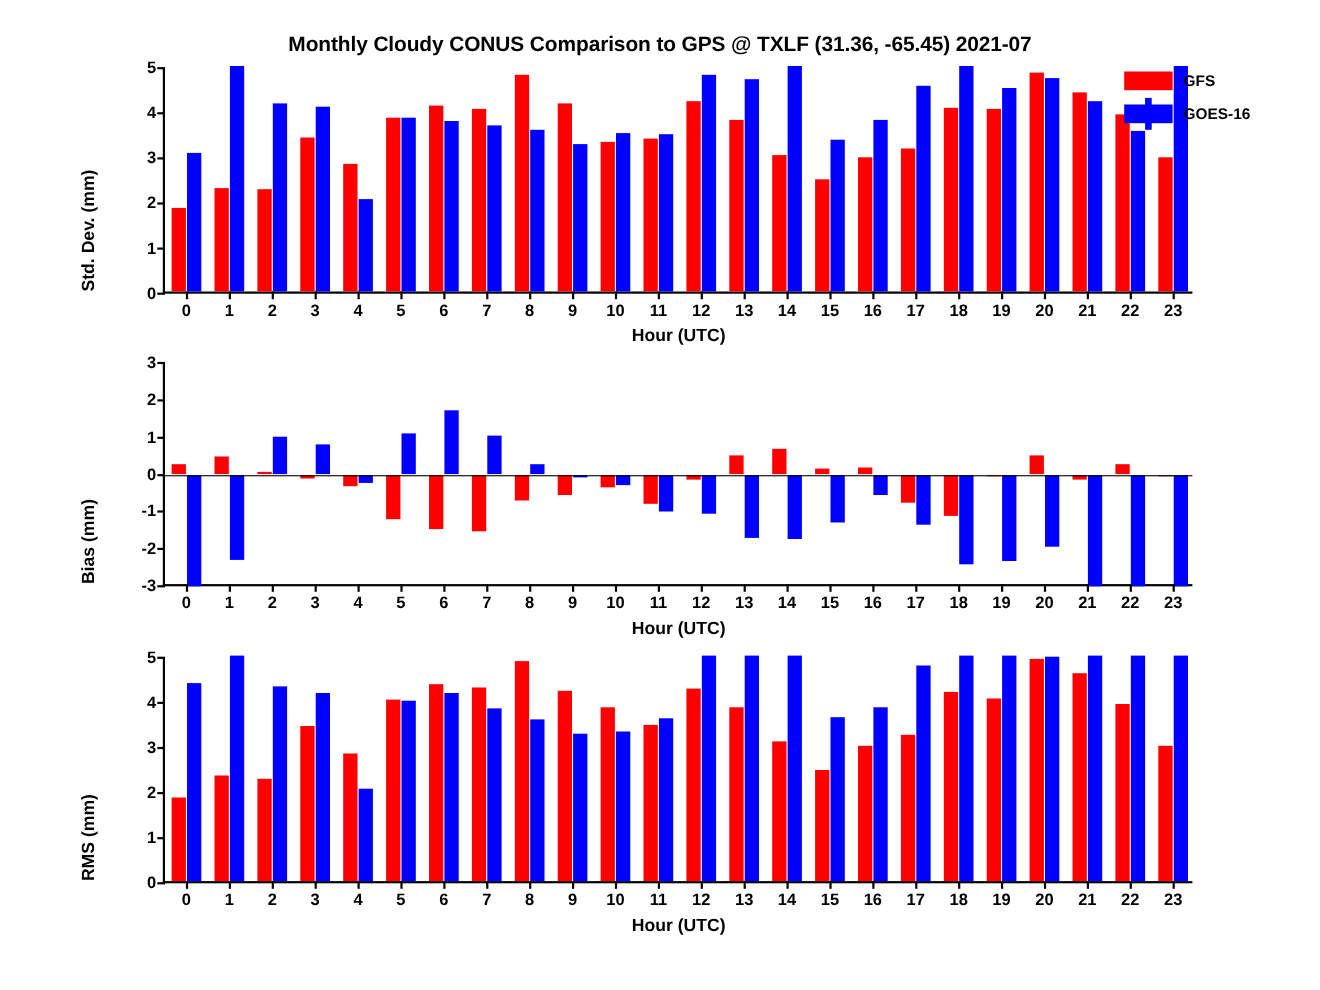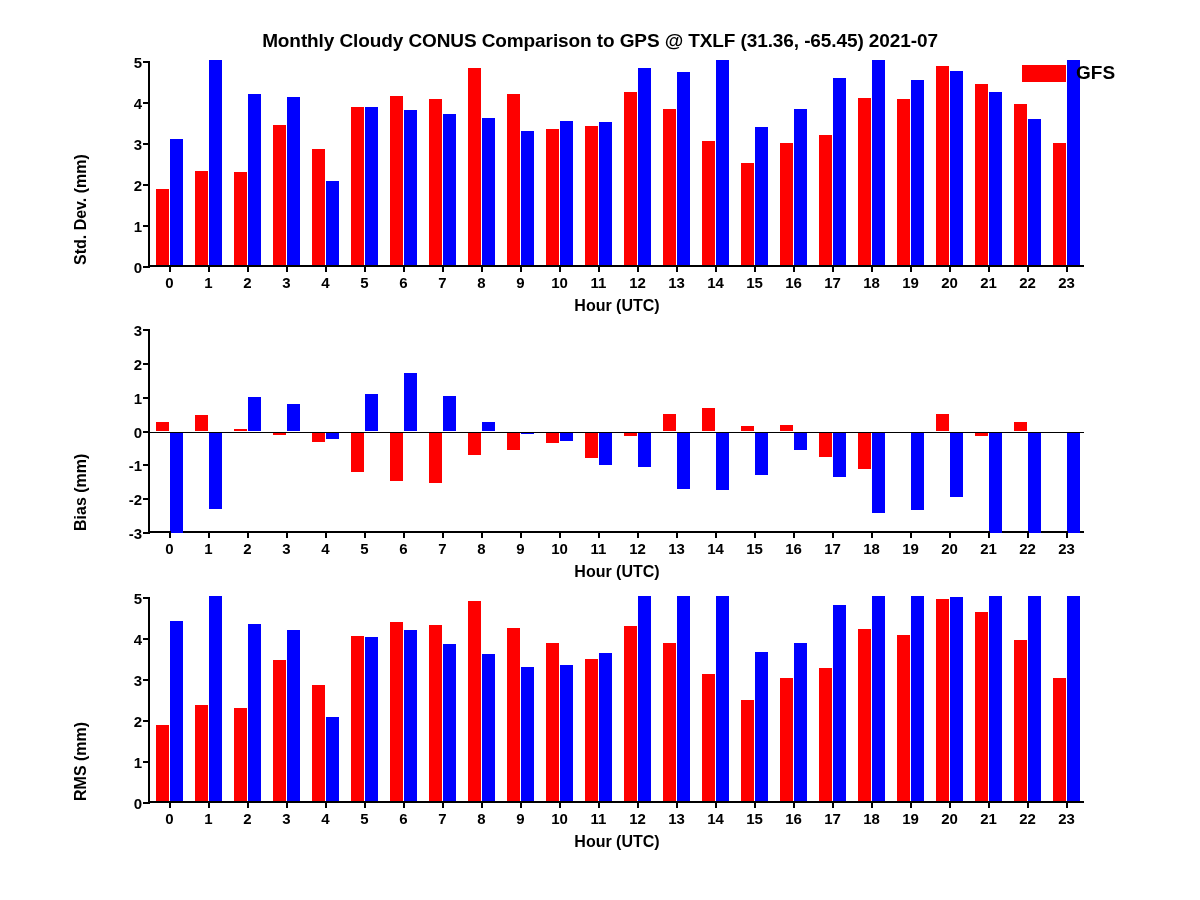--- a/index.html
+++ b/index.html
@@ -113,21 +113,21 @@
     transform-origin: 0 0;
     transform: rotate(-90deg);
     white-space: nowrap;
   }
 
   .legend {
     position: absolute;
     right: 18px;
     top: 58px;
     width: 160px;
-    font-size: 19px;
+    font-size: 14px;
     font-weight: bold;
     text-align: right;
   }
   .legend-row {
     display: flex;
     align-items: center;
     height: 30px;
   }
   .legend-swatch {
     width: 44px;
@@ -269,20 +269,24 @@
         <div class="xtick" style="left: 877.5px;">22</div>
         <div class="xtickmark" style="left: 876.5px;"></div>
         <div class="xtick" style="left: 916.5px;">23</div>
         <div class="xtickmark" style="left: 915.5px;"></div>
       </div>
     <div class="legend">
       <div class="legend-row">
         <span class="legend-swatch gfs"></span>
         <span>GFS</span>
       </div>
+      <div class="legend-row">
+        <span class="legend-swatch goes"></span>
+        <span>GOES-16</span>
+      </div>
     </div>
   </div>
 
   <div class="panel" id="panel-bias" style="top:0;">
     <div class="plot-area" id="plot-bias" style="left:148px; top:330px; width:934px; height:201px;">
       <div class="bars" id="bars-bias">
           <div style="left: 5.74px; width: 13.26px; background: rgb(254, 0, 0); position: absolute; top: 92.365px; height: 9.135px;"></div>
           <div style="left: 44.74px; width: 13.26px; background: rgb(254, 0, 0); position: absolute; top: 84.5833px; height: 16.9167px;"></div>
           <div style="left: 83.74px; width: 13.26px; background: rgb(254, 0, 0); position: absolute; top: 99.1317px; height: 2.36833px;"></div>
           <div style="left: 122.74px; width: 13.26px; background: rgb(254, 0, 0); position: absolute; top: 101.5px; height: 3.38333px;"></div>

